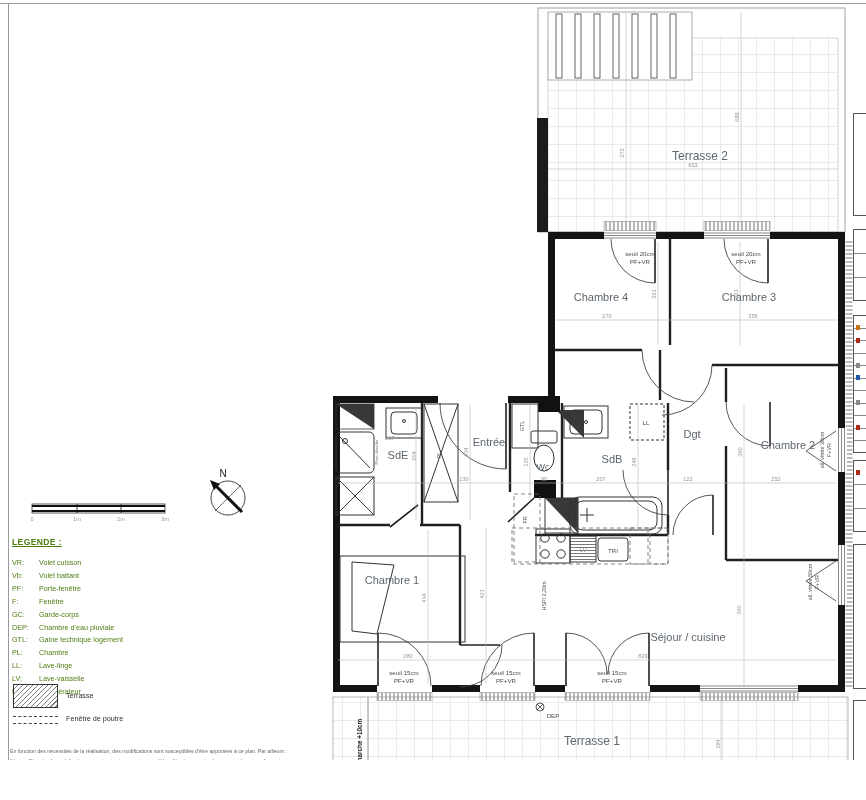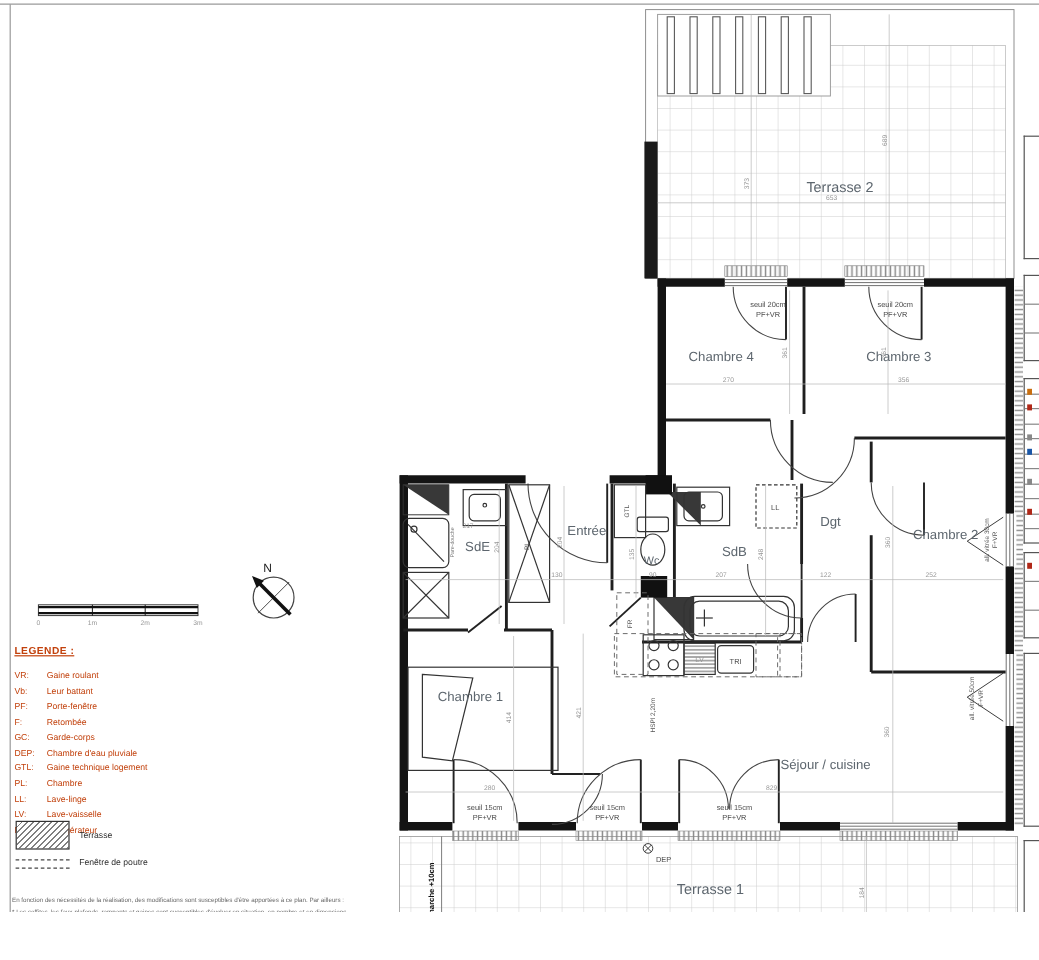--- a/index.html
+++ b/index.html
@@ -11,21 +11,21 @@
   .room-lg{font-size:12px;fill:#5d666e}
   .room-sm{font-size:9px;fill:#5d666e}
   .ann{font-size:6.2px;fill:#4c4c4c}
   .ann-sm{font-size:5.4px;fill:#555}
   .ann-xs{font-size:4.4px;fill:#777}
   .ann-lt{font-size:6.2px;fill:#9a9a9a}
   .ann-bold{font-size:6.4px;fill:#111;font-weight:700}
   .dim{font-size:5.6px;fill:#969696}
   .compass-n{font-size:10px;fill:#222}
 
-  .legend{position:absolute;left:12px;top:537px;width:170px;color:#c2410c;}
+  .legend{position:absolute;left:12px;top:537px;width:170px;color:#4d7c0f;}
   .lg-title{font-size:8.5px;font-weight:700;text-decoration:underline;letter-spacing:.4px;}
   .lg-items{margin-top:10px;}
   .lg-row{font-size:7.2px;line-height:12.9px;white-space:nowrap;}
   .lg-abbr{display:inline-block;width:27px;}
   .soffite-swatch{position:absolute;left:13px;top:684px;width:43px;height:22px;border:1px solid #333;
       background:repeating-linear-gradient(135deg,#fff 0 2.5px,#808080 2.5px 3.5px);}
   .sw-label{position:absolute;font-size:7.2px;color:#2e2e2e;white-space:nowrap;}
   .retombee-line{position:absolute;left:13px;width:45px;height:0;border-top:1.6px dashed #444;}
   .footer{position:absolute;left:10px;top:747px;color:#666;font-size:5.2px;line-height:9.6px;}
   .footer div{white-space:nowrap;}
@@ -362,33 +362,33 @@
         <text x="121" y="521" class="dim">2m</text>
         <text x="165" y="521" class="dim">3m</text>
       </g>
 </svg>
 
 <div class="legend">
   <div class="lg-title">LEGENDE :</div>
   <div class="lg-items">
 
       <div class="lg-row">
-        <span class="lg-abbr">VR:</span><span>Gaine roulant</span>
-      </div>
-
-      <div class="lg-row">
-        <span class="lg-abbr">Vb:</span><span>Leur battant</span>
+        <span class="lg-abbr">VR:</span><span>Volet cuisson</span>
+      </div>
+
+      <div class="lg-row">
+        <span class="lg-abbr">Vb:</span><span>Volet battant</span>
       </div>
 
       <div class="lg-row">
         <span class="lg-abbr">PF:</span><span>Porte-fenêtre</span>
       </div>
 
       <div class="lg-row">
-        <span class="lg-abbr">F:</span><span>Retombée</span>
+        <span class="lg-abbr">F:</span><span>Fenêtre</span>
       </div>
 
       <div class="lg-row">
         <span class="lg-abbr">GC:</span><span>Garde-corps</span>
       </div>
 
       <div class="lg-row">
         <span class="lg-abbr">DEP:</span><span>Chambre d'eau pluviale</span>
       </div>
 

